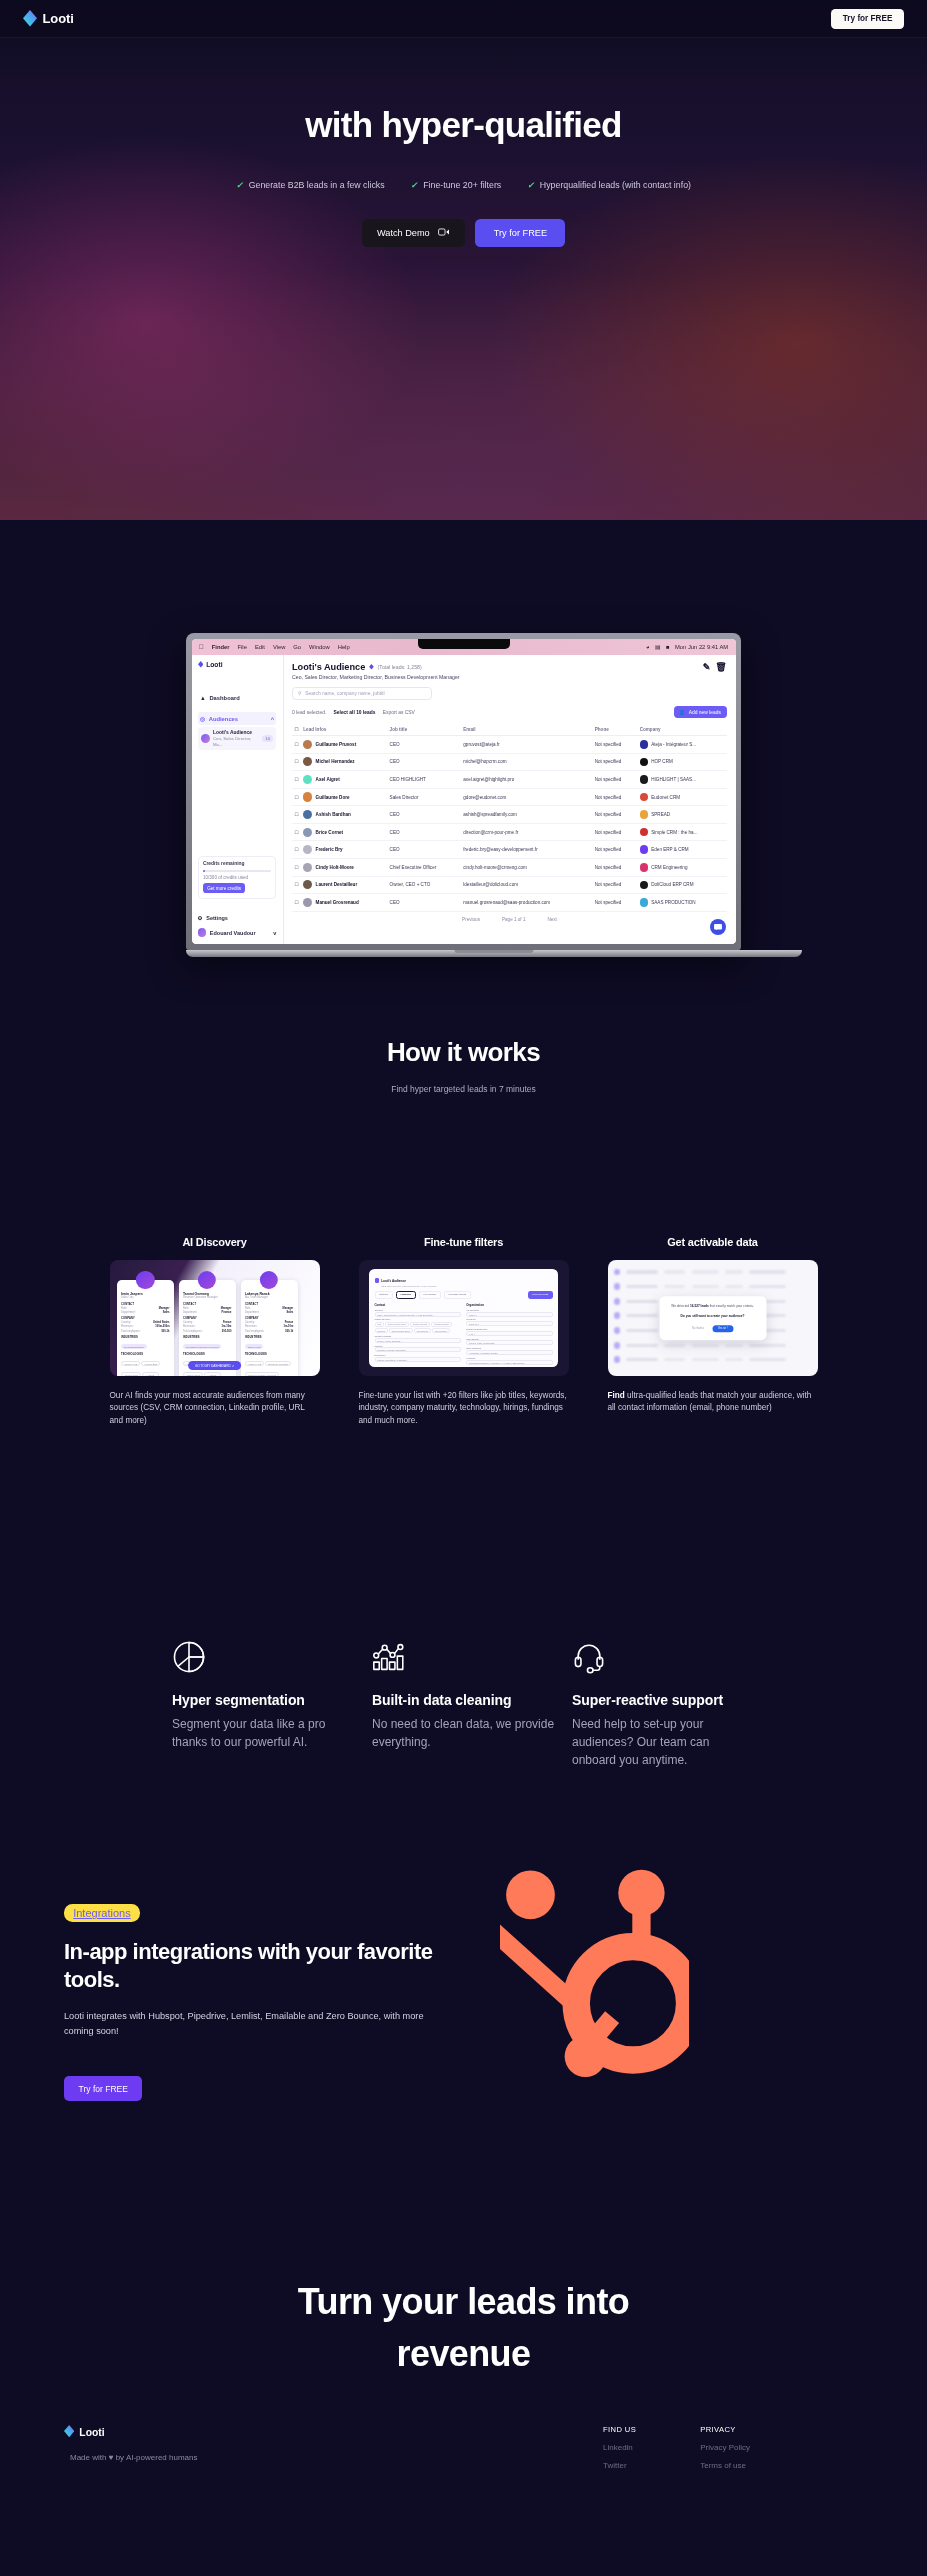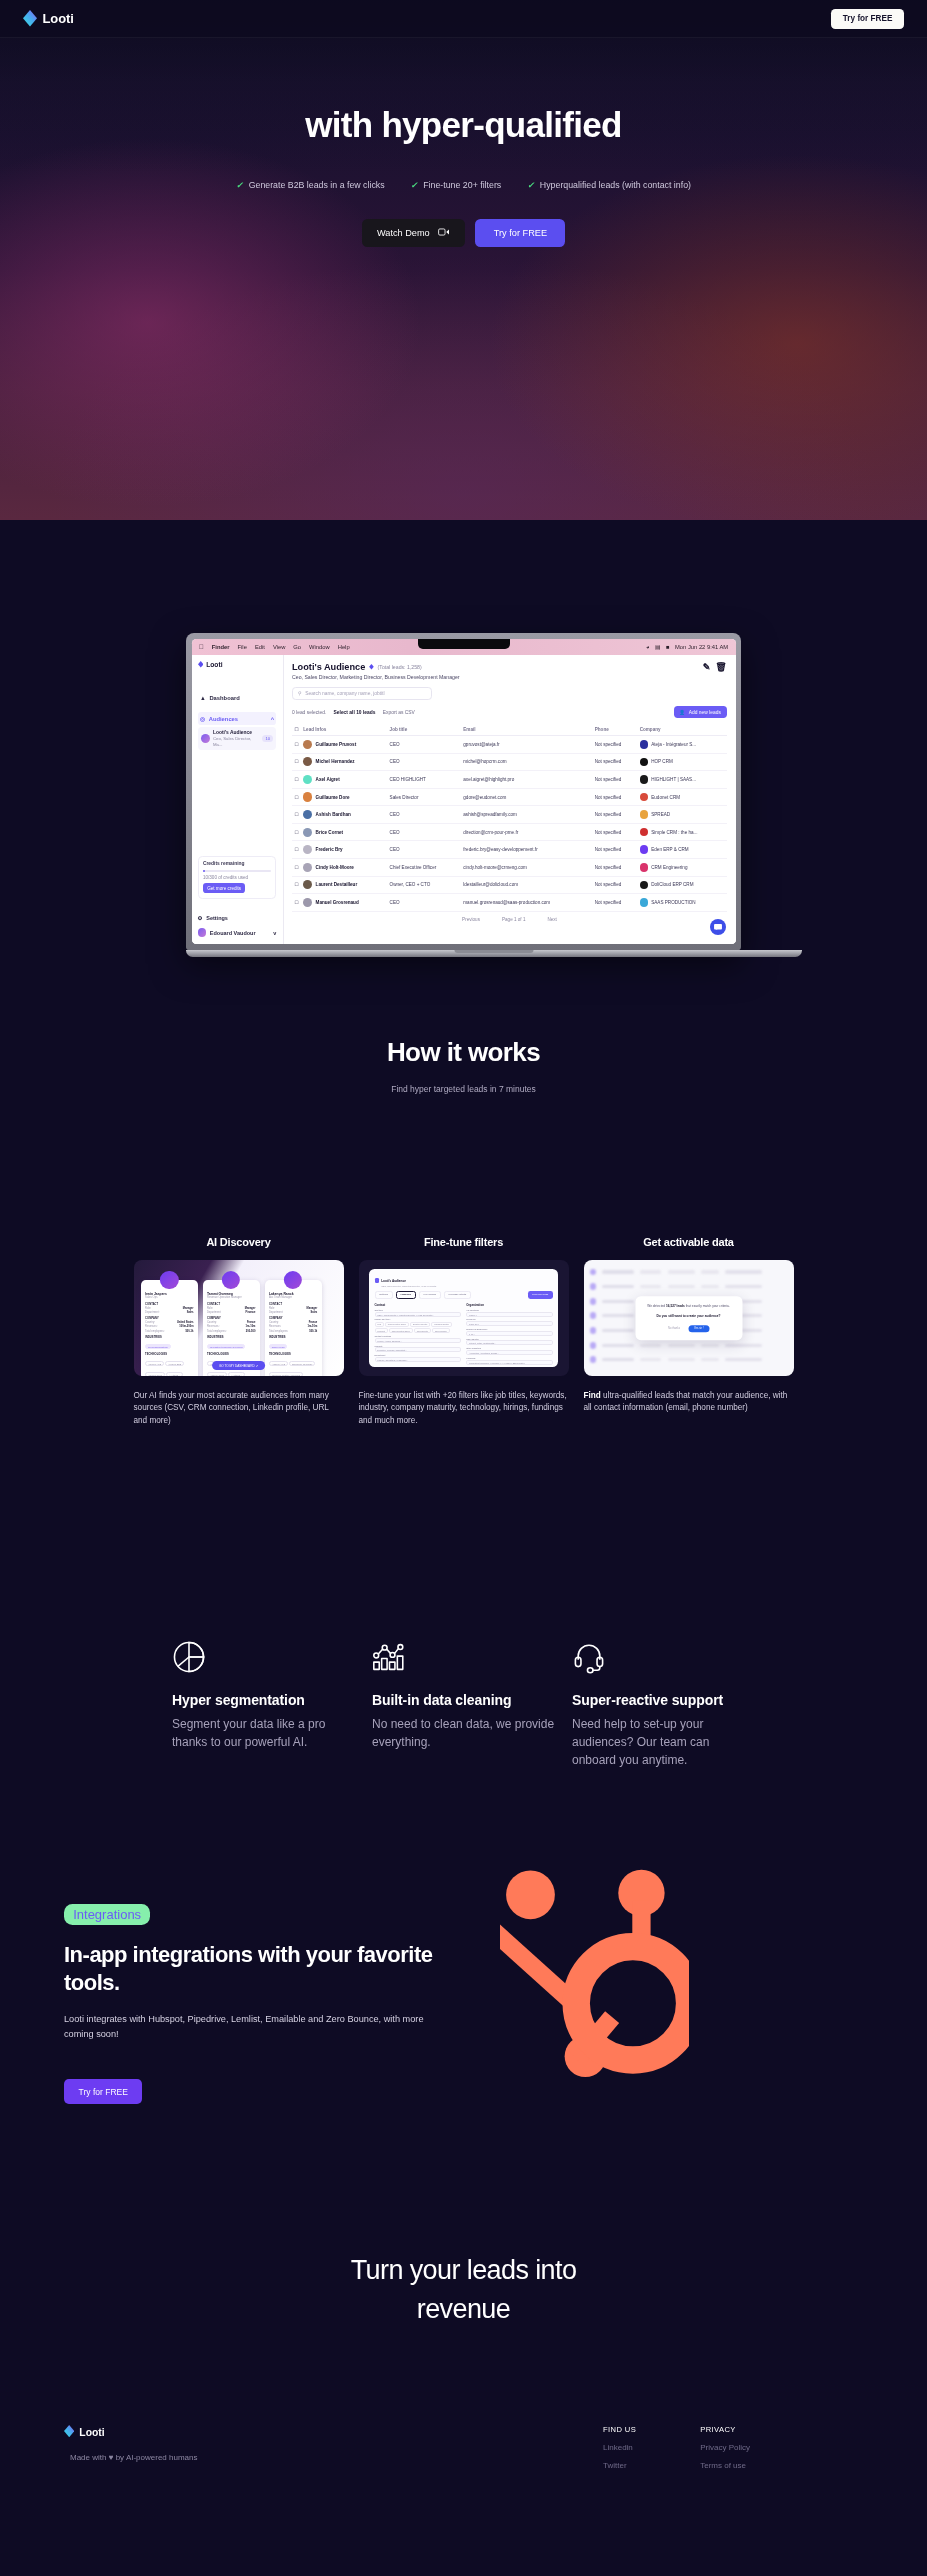--- a/index.html
+++ b/index.html
@@ -150,21 +150,21 @@
   .logo-crisp{ display:flex; align-items:center; gap:6.7px; font-size:16px; font-weight:600; letter-spacing:-0.4px;}
   .crisp-glyph{ width:21px; height:16px; background:#fff; border-radius:1.8px; position:relative; }
   .crisp-glyph::after{ content:""; position:absolute; left:5.5px; bottom:-4.3px; width:6.1px; height:5.5px; background:#fff; border-radius:0 0 1.2px 1.2px;}
 
   
   .how{ position:absolute; left:0; top:1037px; width:927px; text-align:center; z-index:10;}
   .how h2{ font-size:26px; font-weight:700; letter-spacing:-0.6px; }
   .how p{ margin-top:16px; font-size:8.5px; color:#b0abc2; }
 
   .steps{ position:absolute; left:0; top:1236px; width:927px; z-index:10;
-          display:flex; justify-content:center; gap:15px; }
+          display:flex; justify-content:center; gap:39px; }
   .step{ width:210px; }
   .step h3{ text-align:center; font-size:11px; font-weight:700; letter-spacing:-0.2px; }
   .shot{ margin-top:12.2px; height:116px; border-radius:8px; overflow:hidden; position:relative;}
   .step p{ margin-top:13.4px; font-size:8.2px; line-height:1.52; color:#d2cee0; }
   .step p b{ font-weight:700; color:#fff; }
 
   
   .shot1{ background:linear-gradient(120deg,#241a3c 0%,#3a2050 28%,#f3f0fb 40%,#ffffff 100%); }
   .shot1 .mini{ position:absolute; top:11px; display:flex; gap:4.9px; left:7.3px; }
   .mcard{ width:57px; background:#fff; border-radius:4.9px; box-shadow:0 1.8px 5.5px rgba(40,20,80,.16); padding:4.9px 4.3px 4.3px; position:relative; margin-top:8.5px;}
@@ -217,30 +217,30 @@
   
   .feat4{ position:absolute; left:0; top:1611px; width:927px; z-index:10;
           display:flex; justify-content:center; gap:17px; padding:0 61px;}
   .fcard{ flex:1; max-width:183px; padding-top:24.4px; }
   .fico{ height:43px; display:flex; align-items:center; }
   .fcard h4{ font-size:14px; font-weight:700; letter-spacing:-0.1px; margin-top:14px;}
   .fcard p{ margin-top:6.7px; font-size:12px; line-height:1.5; color:#a6a1ba;}
 
   
   .integ{ position:absolute; left:64px; top:1904px; width:390px; z-index:10;}
-  .pill{ display:inline-block; background:#86efac; color:#6b5cf5; font-size:13px;
-         border-radius:8.5px; padding:3.1px 9.2px; font-weight:500;}
+  .pill{ display:inline-block; background:#fde047; color:#6b5cf5; font-size:11px;
+         border-radius:8.5px; padding:3.1px 9.2px; font-weight:500;text-decoration:underline;}
   .integ h2{ margin-top:16px; font-size:22px; line-height:1.25; font-weight:700; letter-spacing:-0.5px; max-width:390px;}
   .integ p{ margin-top:16px; font-size:9.2px; line-height:1.58; color:#d6d2e3; max-width:375px;}
   .integ .btn-purple{ margin-top:38px; background:#6d3cf2; padding:7.3px 14.6px; font-size:8.5px; border-radius:4.9px;}
   .hubspot{ position:absolute; left:500px; top:1864px; z-index:10; }
 
   
   .final{ position:absolute; left:0; top:2251px; width:927px; text-align:center; z-index:10;}
-  .final h2{ font-size:27px; line-height:1.45; font-weight:400; letter-spacing:-0.6px;}
+  .final h2{ font-size:36px; line-height:1.45; font-weight:700; letter-spacing:-0.6px;margin-top:25px;}
 
   
   .footer{ position:absolute; left:0; top:2425px; width:927px; z-index:10;
            padding:0 64px; display:flex; }
   .f-left{ width:390px; }
   .f-brand{ display:flex; align-items:center; gap:4.9px; }
   .f-brand .nm{ font-size:10.4px; font-weight:700;}
   .f-made{ margin-top:14px; font-size:8px; color:#8b86a1;padding-left:6px;}
   .f-cols2{ margin-left:auto; display:flex; gap:64px; padding-right:113px;}
   .f-h5{ font-size:7.6px; letter-spacing:0.4px; color:#fff; font-weight:400;}

